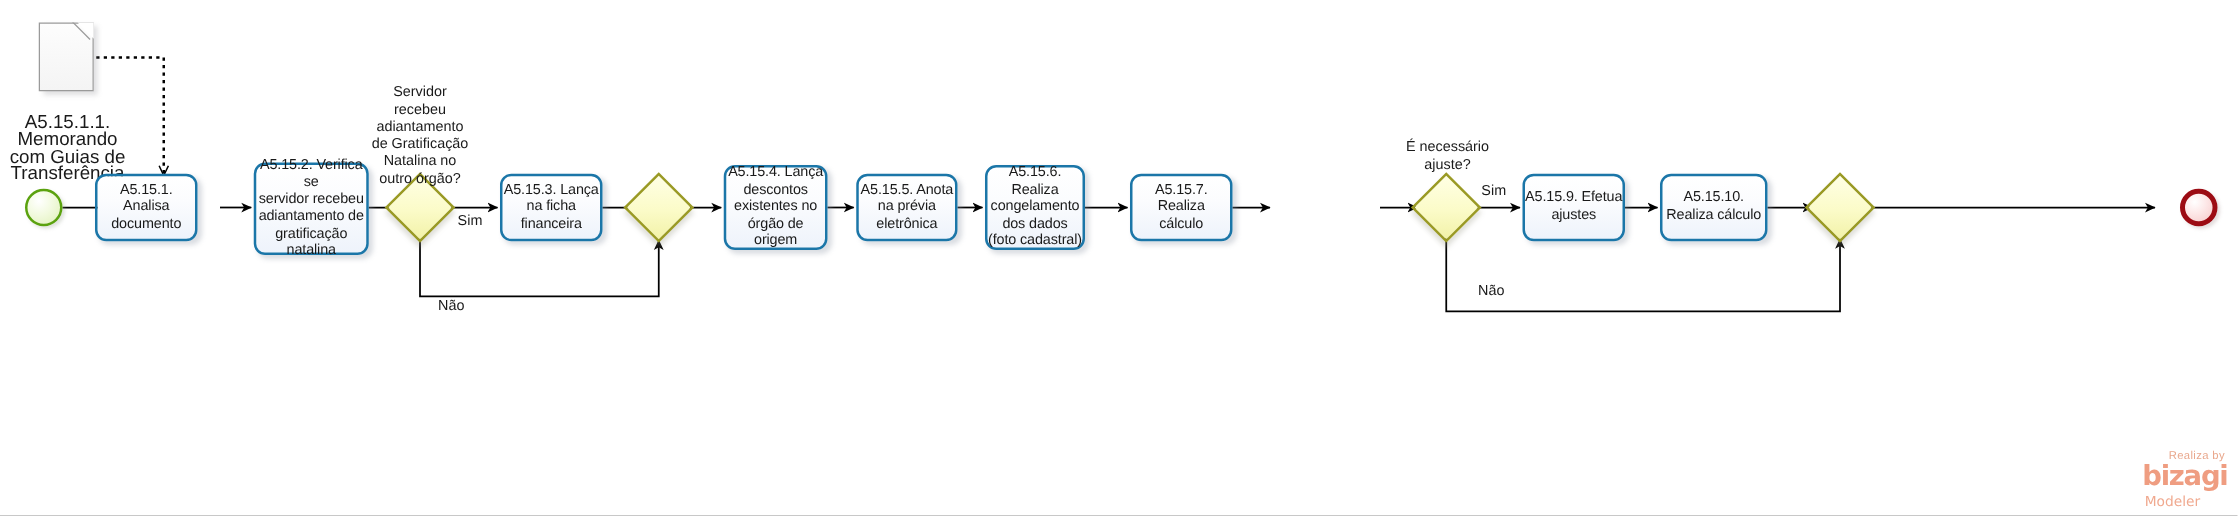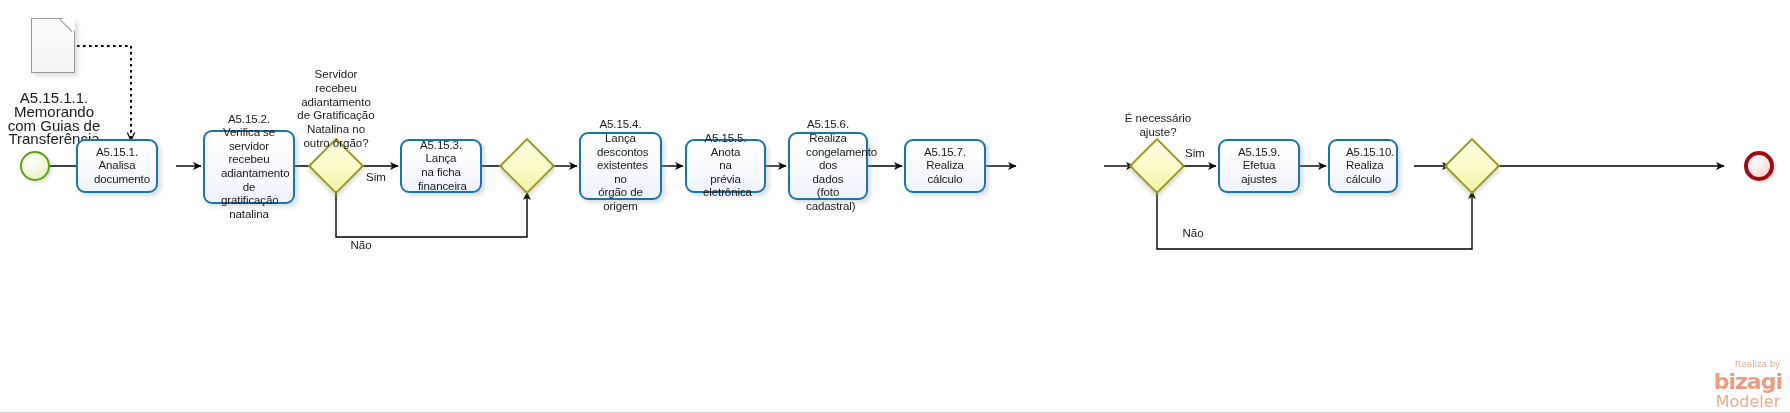--- a/index.html
+++ b/index.html
@@ -40,21 +40,21 @@
     border-radius: 9px;
     background: linear-gradient(to bottom, #ffffff 0%, #fbfcfe 40%, #eef3fb 100%);
     box-shadow: 3px 3px 4px rgba(140,150,165,0.32);
     display: flex;
     align-items: center;
     justify-content: flex-start;
     text-align: center;
     color: #1a1a1a;
     font-size: 11.5px;
     line-height: 13.6px;
-    padding: 2px 16px;
+    padding: 2px 0;
     letter-spacing: -0.1px;
   }
   .task span { display: block; width: 100%; }
 
   
   .gateway {
     position: absolute;
     width: 40px;
     height: 40px;
     box-sizing: border-box;
@@ -159,21 +159,21 @@
   }
   .wm-bizagi {
     font-size: 22px;
     line-height: 26px;
     font-weight: bold;
     color: #ef9d81;
     letter-spacing: -1px;
     font-family: "DejaVu Sans", sans-serif;
   }
   .wm-modeler {
-    font-size: 16px;
+    font-size: 11px;
     line-height: 13px;
     color: #f0a98f;
     letter-spacing: 0px;
     font-family: "DejaVu Sans", sans-serif;
     text-align: left;
     margin-left: 2px;
   }
 </style>
 </head>
 <body>
@@ -265,21 +265,21 @@
 
   <div class="task" style="left:904px; top:139px; width:82px; height:54px;">
     <span>A5.15.7. Realiza<br>cálculo</span>
   </div>
 
 
   <div class="task" style="left:1218px; top:139px; width:82px; height:54px;">
     <span>A5.15.9. Efetua<br>ajustes</span>
   </div>
 
-  <div class="task" style="left:1328px; top:139px; width:70px; height:54px;">
+  <div class="task" style="left:1328px; top:139px; width:86px; height:54px;">
     <span>A5.15.10.<br>Realiza cálculo</span>
   </div>
 
   <div class="gateway" style="left:316px; top:146px;"></div>
   <div class="flow-label" style="left:288px; top:68px; width:96px;text-align:center;">Servidor<br>recebeu<br>adiantamento<br>de Gratificação<br>Natalina no<br>outro órgão?</div>
 
   <div class="gateway" style="left:507px; top:146px;"></div>
 
   <div class="gateway" style="left:1137px; top:146px;"></div>
   <div class="flow-label" style="left:1107px; top:112px; width:102px;">É necessário<br>ajuste?</div>

